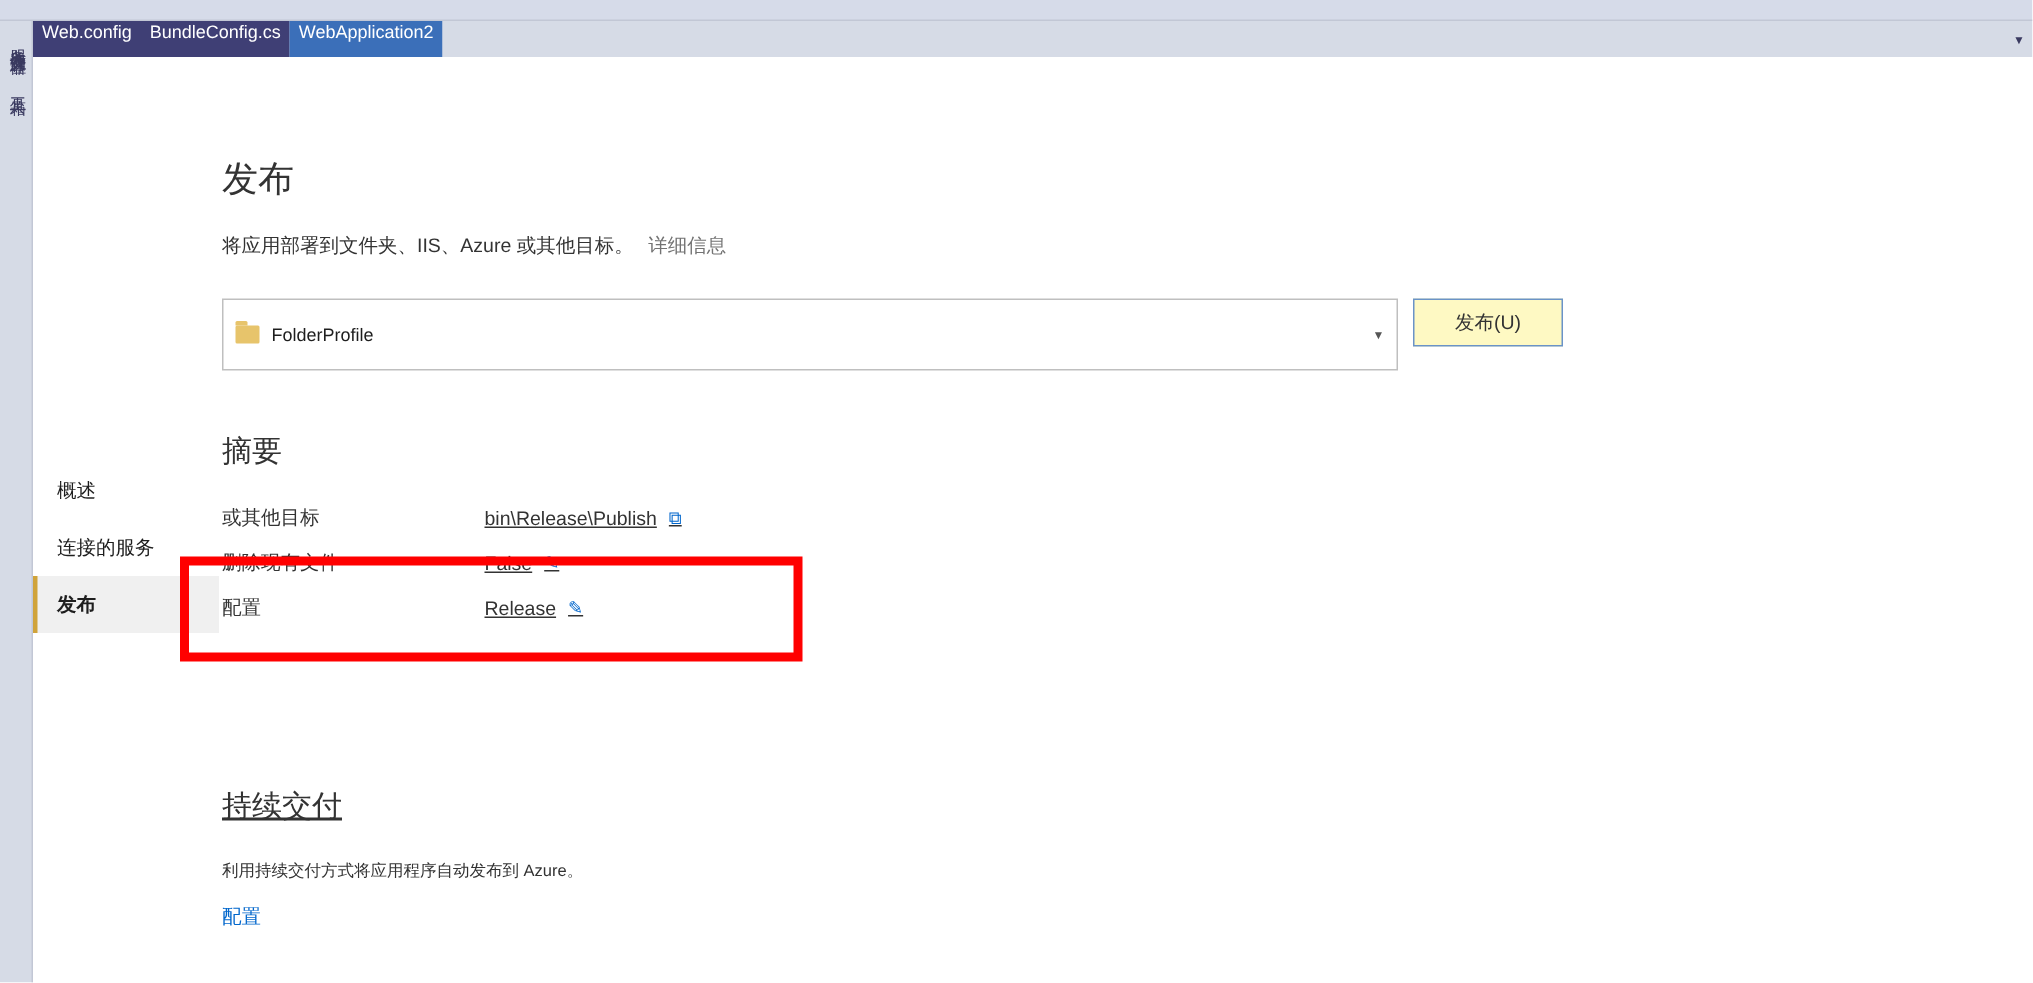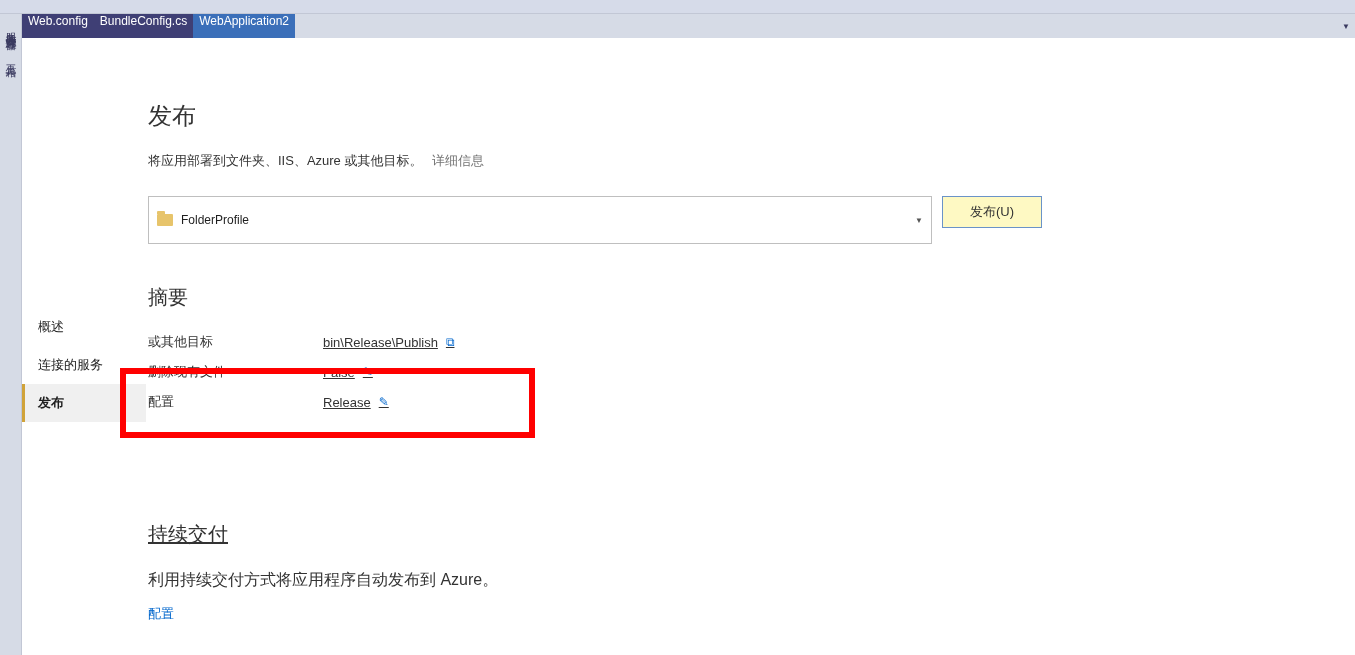--- a/index.html
+++ b/index.html
@@ -226,21 +226,21 @@
     font-size: 12px;
     cursor: pointer;
   }
   .red-box {
     position: absolute;
     border: 6px solid #ff0000;
     pointer-events: none;
   }
 
   .cd-desc {
-    font-size: 16px;
+    font-size: 11px;
     color: #333;
     margin: 0 0 14px 0;
   }
   .config-link {
     color: #0066cc;
     text-decoration: none;
     font-size: 13px;
     cursor: pointer;
   }
 </style>

